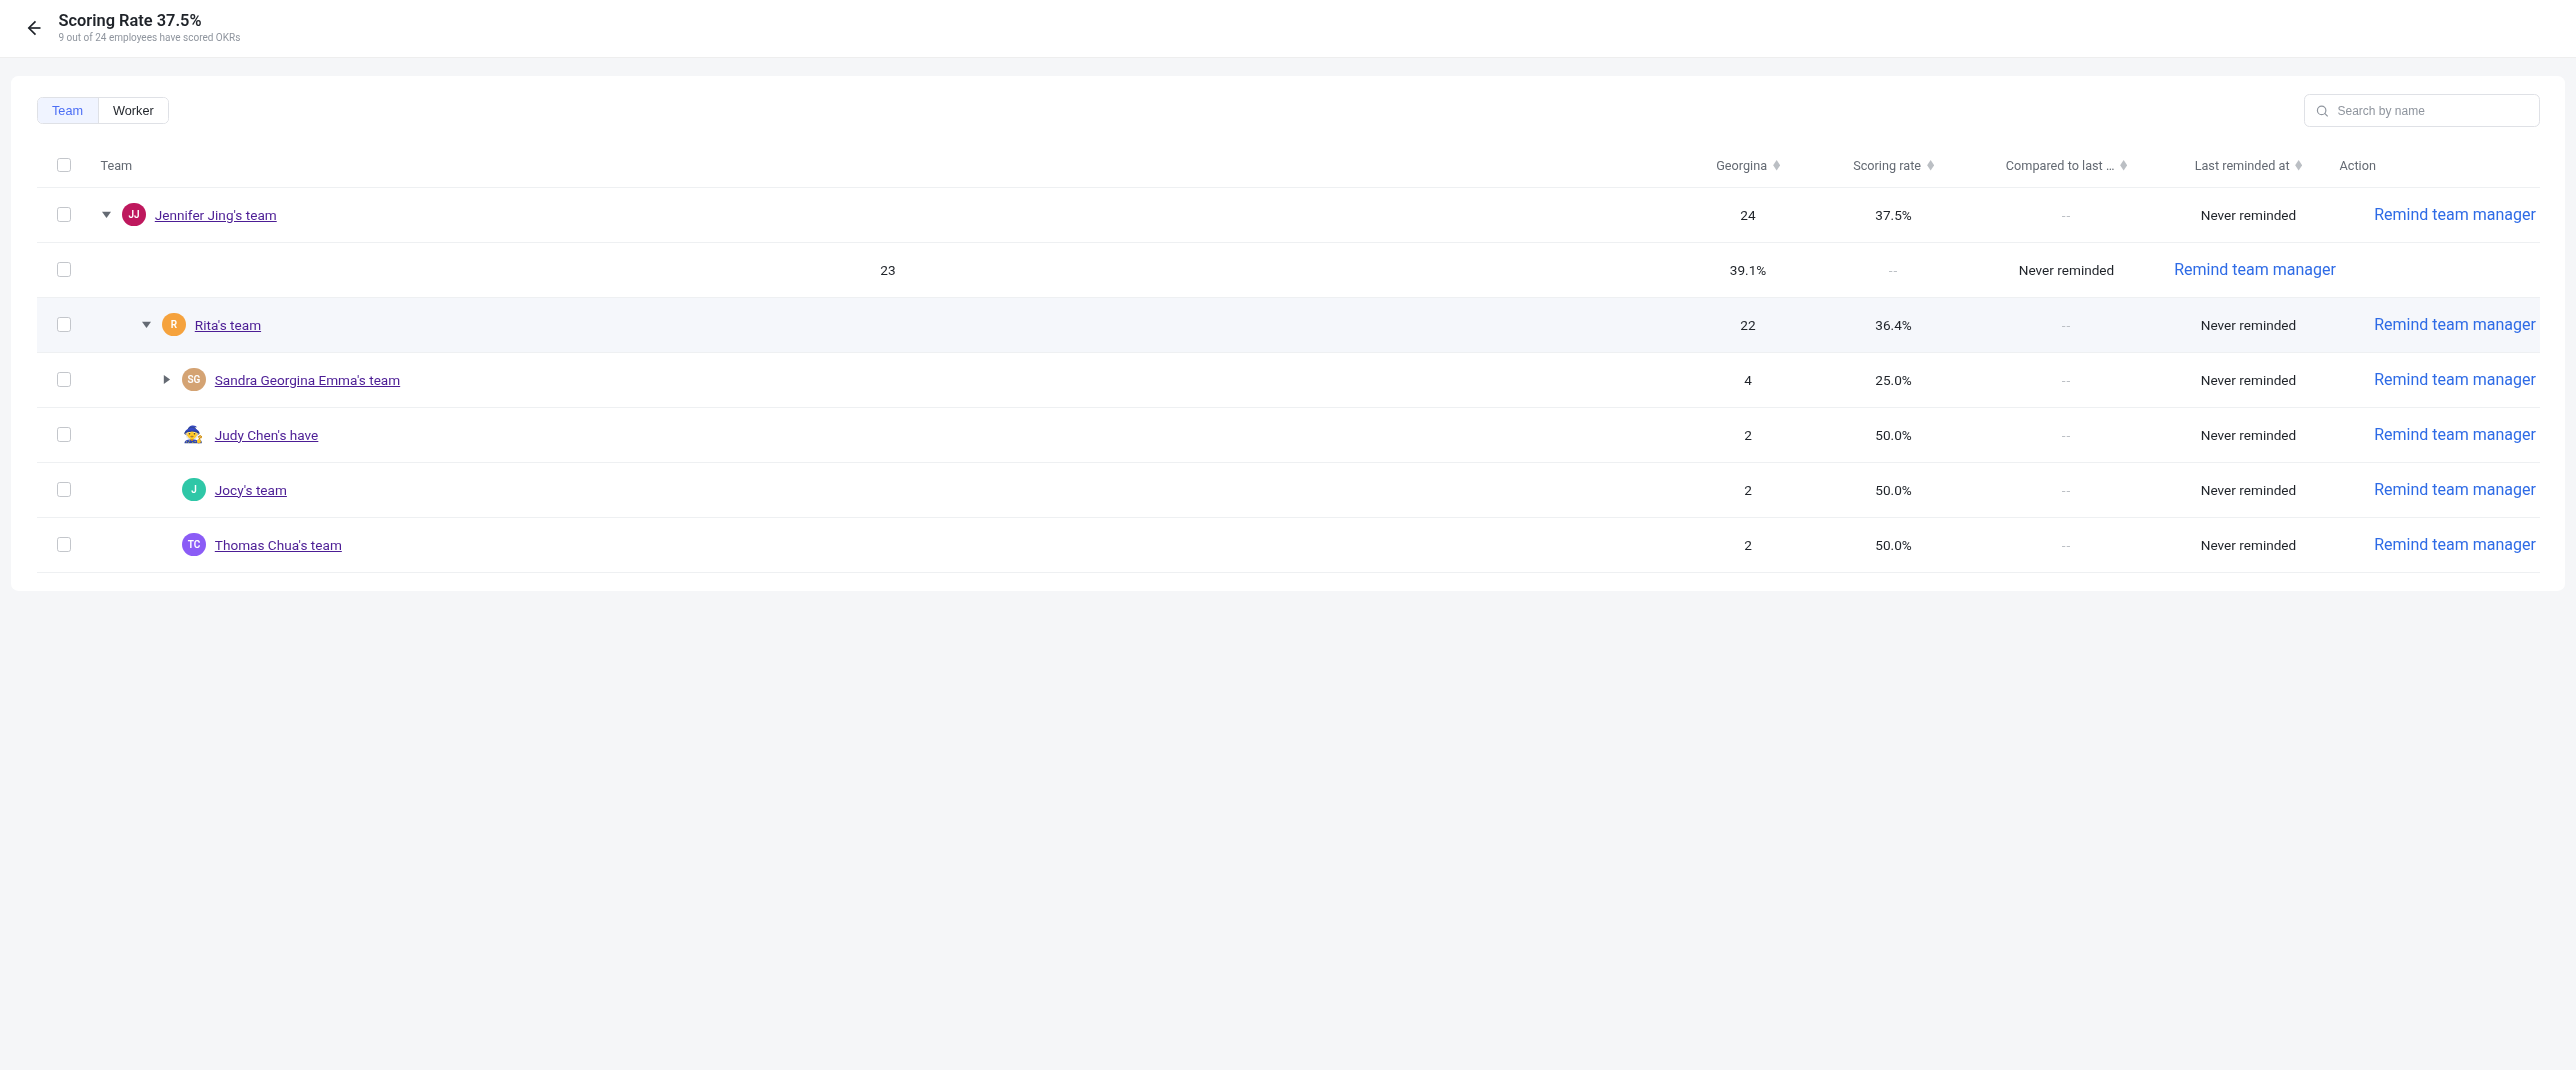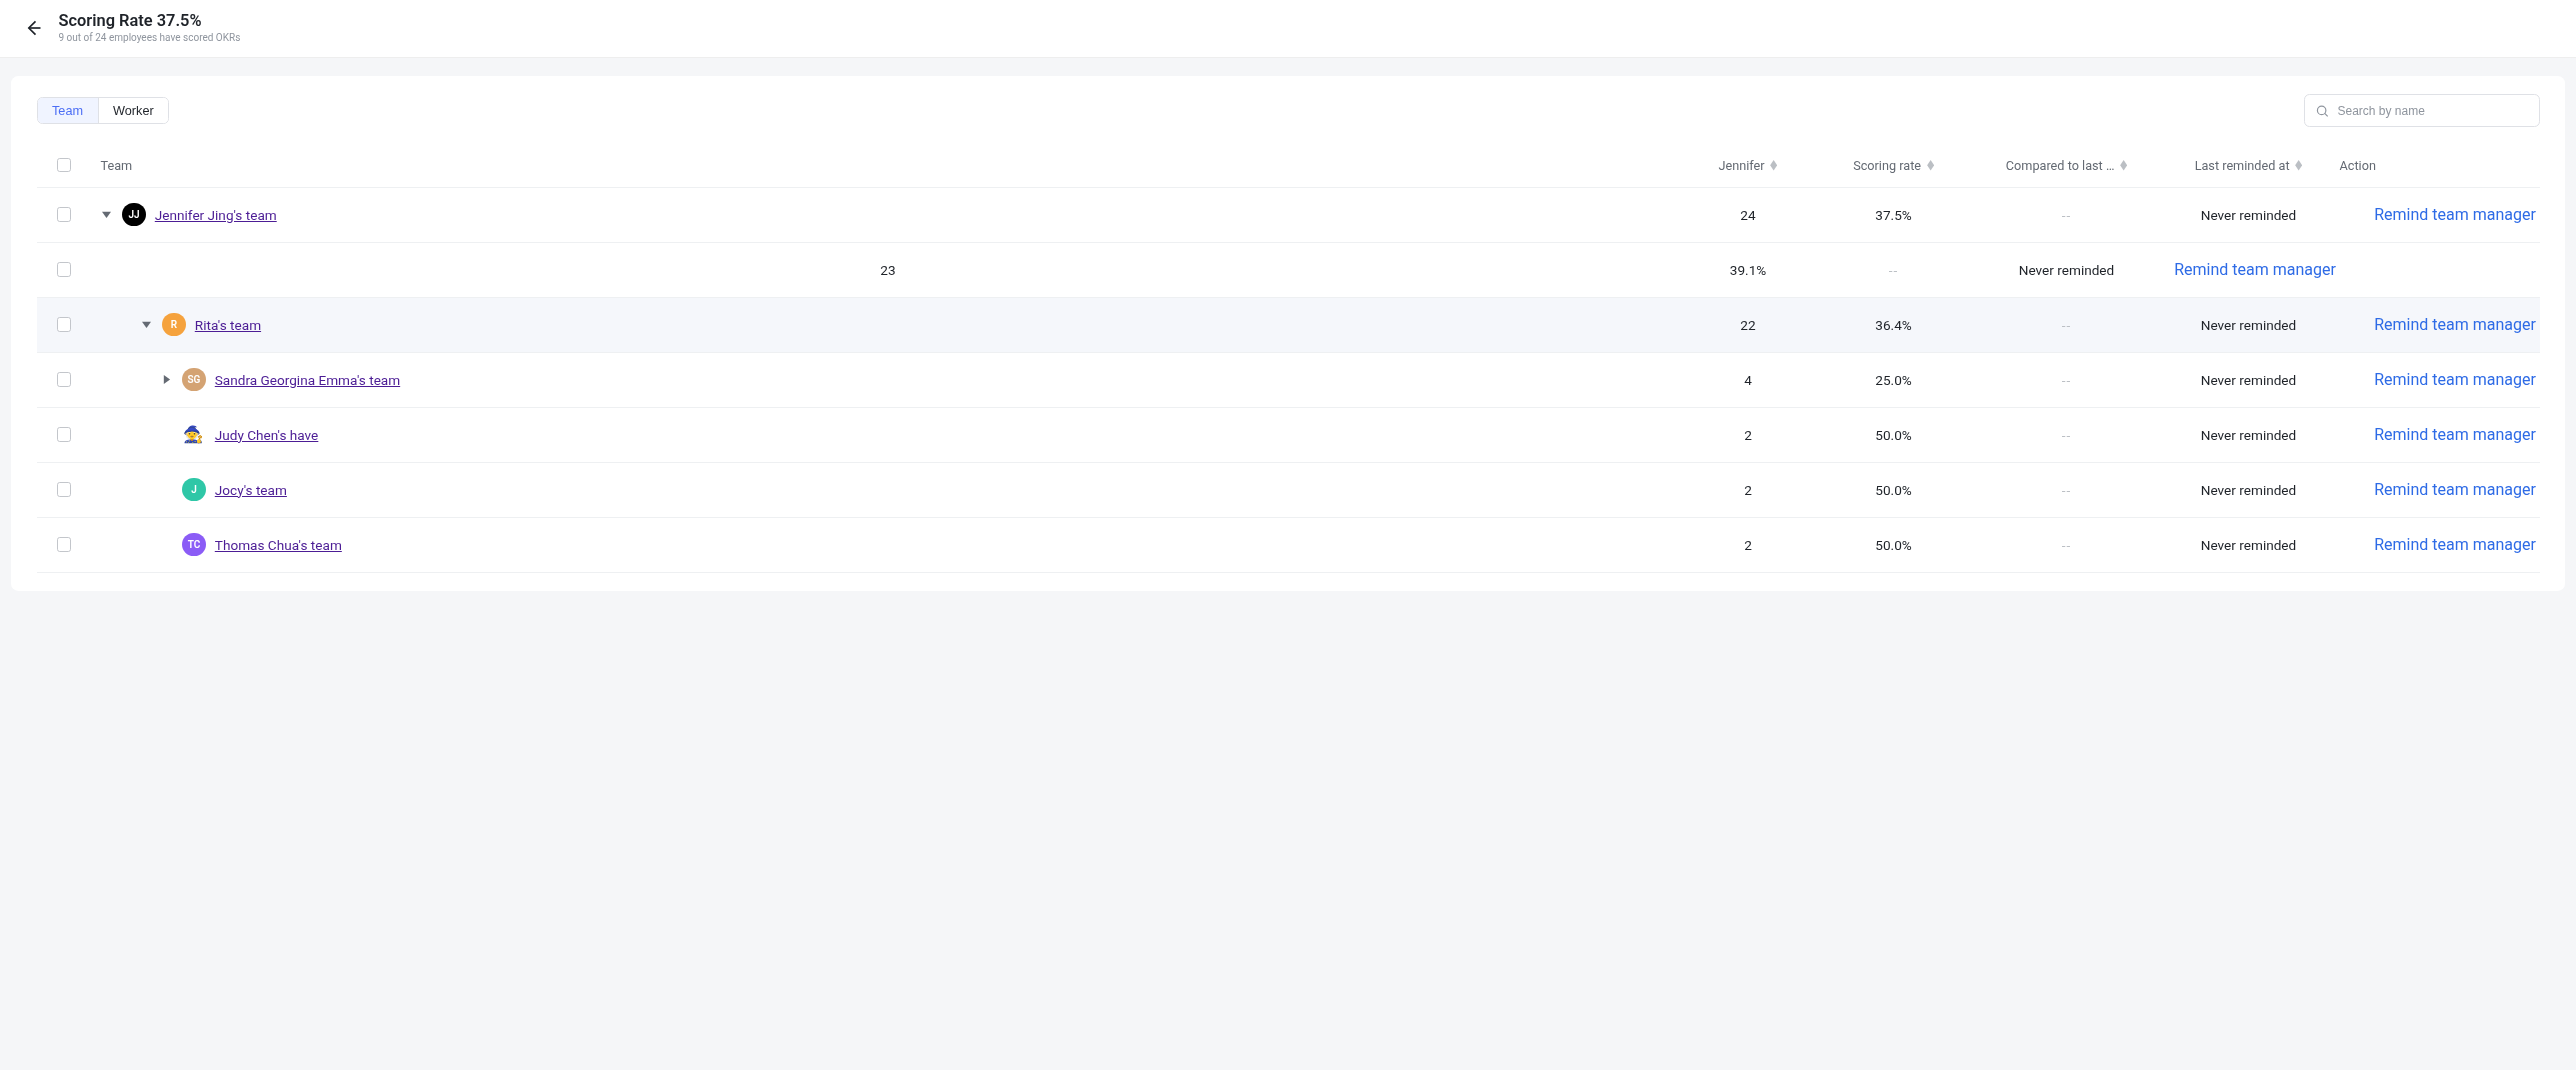--- a/index.html
+++ b/index.html
@@ -219,21 +219,21 @@
     <div class="col-check">
       <span class="chk"></span>
     </div>
     <div class="col-team-header">
       <span class="sort-hdr left">
         <span>Team</span>
       </span>
     </div>
     <div class="col-employees">
       <span class="sort-hdr">
-        <span>Jennifer</span>
+        <span>Georgina</span>
         <span class="sort-arrows">
           <svg viewBox="0 0 8 6">
               <path d="M4 0 L8 6 L0 6 Z"></path>
             </svg>
           <svg viewBox="0 0 8 6">
               <path d="M4 6 L0 0 L8 0 Z"></path>
             </svg>
         </span>
       </span>
     </div>
@@ -285,21 +285,21 @@
       <div class="table-row">
         <div class="col-check">
           <span class="chk"></span>
         </div>
         <div class="team-cell indent-0">
           <span class="tree-toggle">
             <svg viewBox="0 0 10 10">
               <path d="M0 2 L10 2 L5 9 Z"></path>
             </svg>
           </span>
-          <span class="avatar" style="background: #000000; text-align: right;">JJ</span>
+          <span class="avatar" style="background: #be185d; text-align: right;">JJ</span>
           <span class="team-name">Jennifer Jing's team</span>
         </div>
         <div class="col-employees">24</div>
         <div class="col-rate">37.5%</div>
         <div class="col-compared"><span class="dash">--</span></div>
         <div class="col-last">Never reminded</div>
         <div class="col-action"><span class="action-link">Remind team manager</span></div>
       </div>
       <div class="table-row">
         <div class="col-check">

